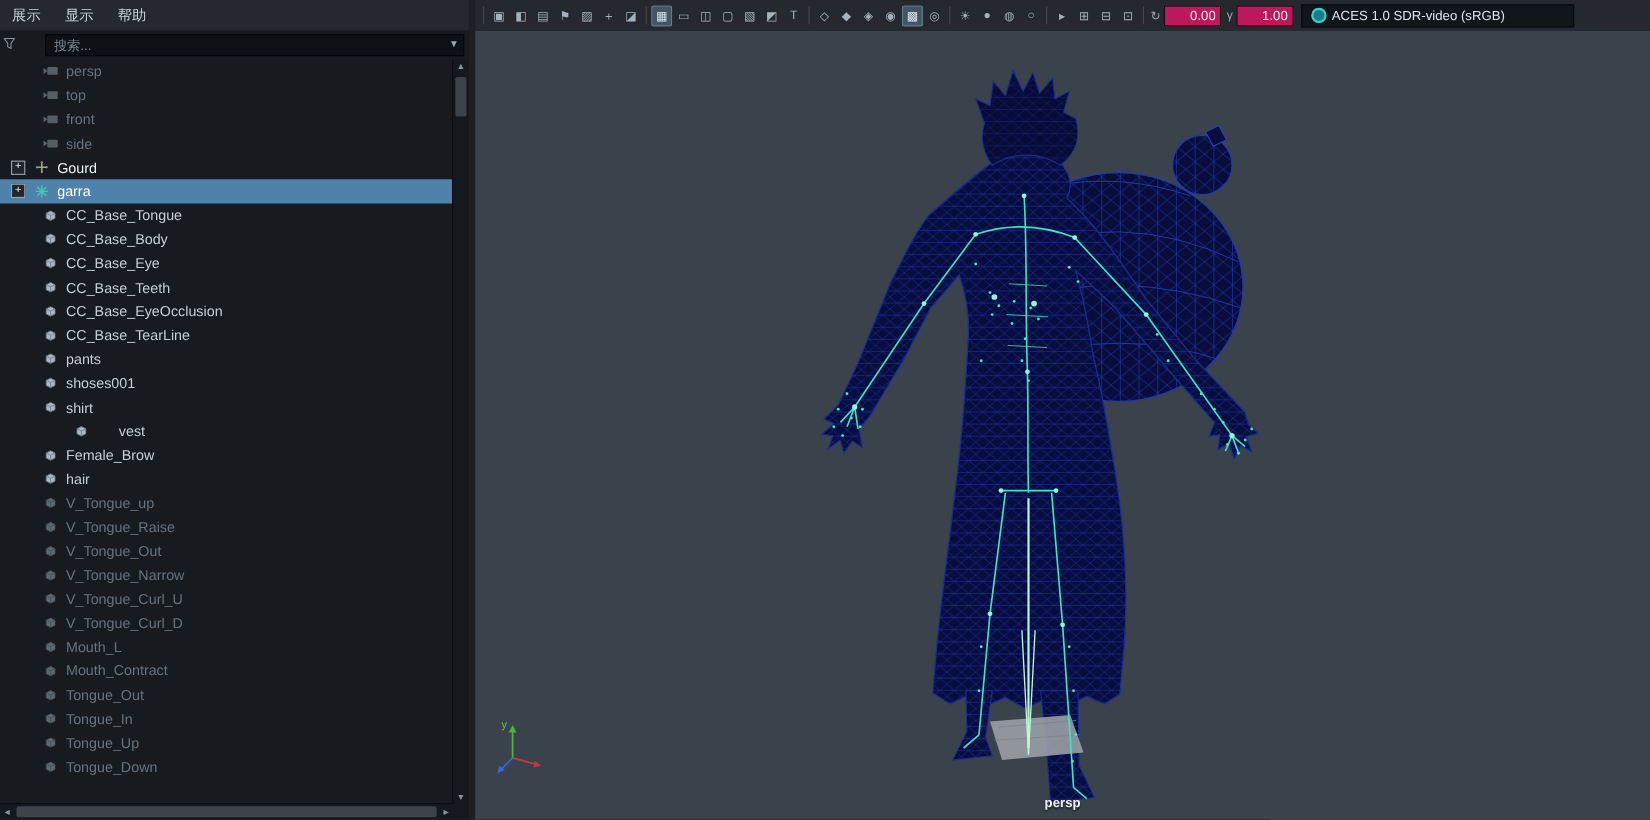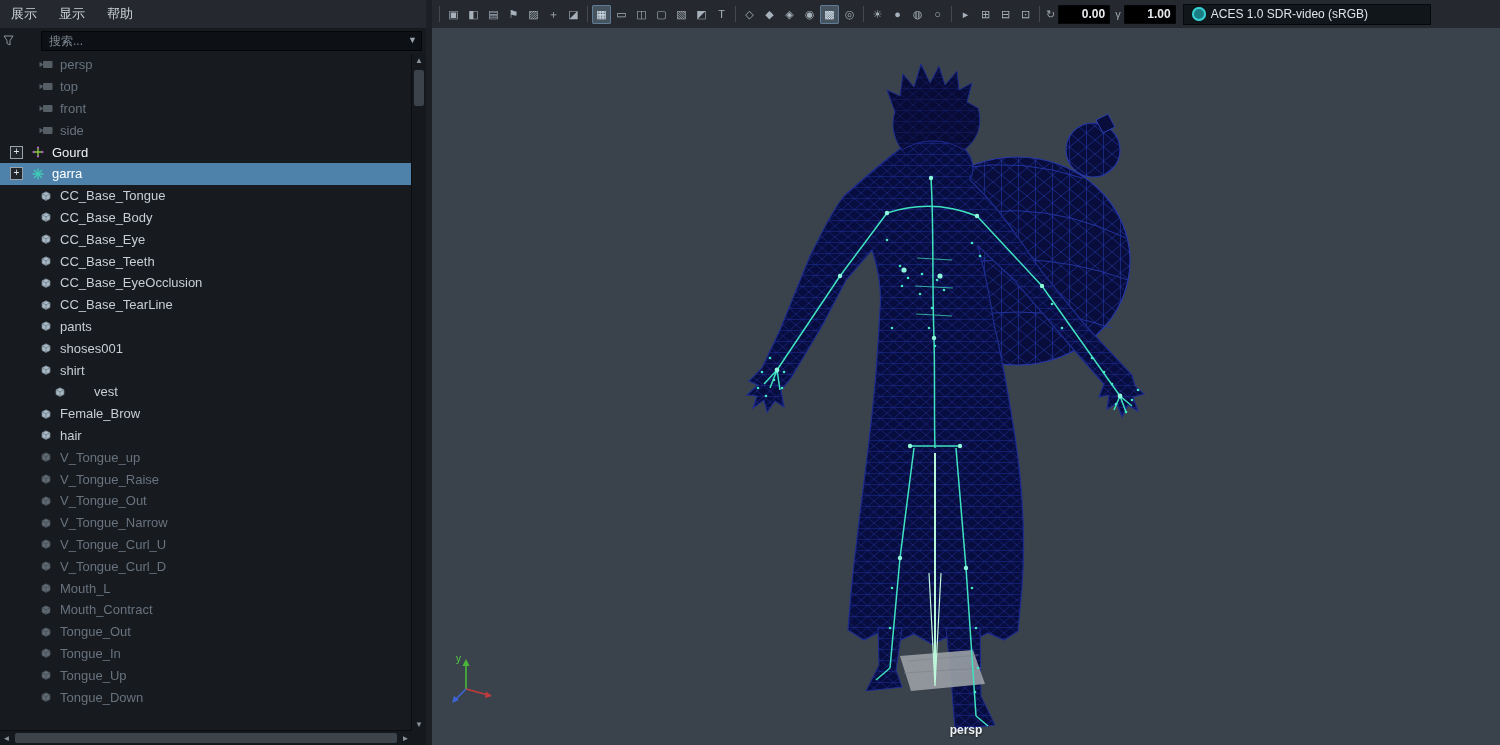--- a/index.html
+++ b/index.html
@@ -9,21 +9,21 @@
   .top-strip{position:absolute;top:0;left:0;right:0;height:28px;background:#25292f;border-bottom:1px solid #0e1013;display:flex;align-items:flex-end;}
   .menus{width:426px;flex:0 0 426px;display:flex;align-items:center;height:100%;}
   .menu-item{color:#ccd2d8;font-size:13px;padding:0 11px;line-height:28px;cursor:default;}
   .strip-div{width:6px;height:100%;background:#1c2025;flex:0 0 6px;}
   .vp-toolbar{flex:1;display:flex;align-items:center;height:100%;padding:0 4px;gap:1px;overflow:hidden;white-space:nowrap;}
   .tb-icon{width:19px;height:19px;flex:0 0 19px;display:flex;align-items:center;justify-content:center;color:#a7b1bb;font-size:11px;border-radius:2px;cursor:default;}
   .tb-icon.active{background:#46545f;box-shadow:inset 0 0 0 1px #5f7d96;color:#d9e6f0;}
   .tb-sep{width:1px;height:16px;background:#44494f;margin:0 3px;flex:0 0 1px;}
   .tb-field{display:flex;align-items:center;gap:3px;margin:0 2px;}
   .tb-mini{color:#9aa5af;font-size:11px;}
-  .tb-input{width:42px;height:17px;background:#000000;border:1px solid #05080b;color:#e7ebee;font-size:12px;text-align:right;padding:0 4px;font-family:"Liberation Sans",sans-serif;font-weight:bold;}
+  .tb-input{width:42px;height:17px;background:#be185d;border:1px solid #05080b;color:#e7ebee;font-size:12px;text-align:right;padding:0 4px;font-family:"Liberation Sans",sans-serif;}
   .colorspace{display:flex;align-items:center;gap:5px;background:#10161a;border:1px solid #06090c;height:19px;padding:0 8px;margin-left:4px;color:#dde3e8;font-size:12px;min-width:230px;}
   .cm-icon{width:14px;height:14px;flex:0 0 14px;border-radius:50%;background:#1a7d83;box-shadow:inset 0 0 0 2px #36cfd2;}
 
   
   .outliner{position:absolute;top:28px;left:0;width:426px;bottom:0;background:#171a1f;}
   .search-row{position:absolute;top:0;left:0;right:0;height:26px;display:flex;align-items:center;padding:0 2px;gap:2px;}
   .filter-icon{width:13px;flex:0 0 13px;color:#8a939c;font-size:10px;text-align:center;}
   .search-wrap{position:relative;flex:1;margin-right:2px;padding-left:24px;}
   .search-wrap input{width:100%;height:20px;box-sizing:border-box;background:#0d1014;border:1px solid #04060a;color:#aeb6bd;font-size:12px;padding:0 20px 0 7px;font-family:"Liberation Sans",sans-serif;}
   .search-wrap input::placeholder{color:#7d868f;}
@@ -279,21 +279,21 @@
       <div class="row" style="padding-left: 18px;">
         <span class="expand"></span>
         <span class="nodeicon">
           <svg width="12" height="12" viewBox="0 0 12 12">
             <path d="M2 3.8 L6 1.8 L10 3.8 V8.4 L6 10.4 L2 8.4 Z" fill="#a9bac6" stroke="#6e7c87" stroke-width="0.8"></path>
             <path d="M2 3.8 L6 5.8 L10 3.8 M6 5.8 V10.4" stroke="#6e7c87" stroke-width="0.8" fill="none"></path>
           </svg>
         </span>
         <span class="lab">shirt</span>
       </div>
-      <div class="row" style="padding-left: 12px; gap: 20px;">
+      <div class="row" style="padding-left: 26px; gap: 20px;">
         <span class="expand"></span>
         <span class="nodeicon">
           <svg width="12" height="12" viewBox="0 0 12 12">
             <path d="M2 3.8 L6 1.8 L10 3.8 V8.4 L6 10.4 L2 8.4 Z" fill="#a9bac6" stroke="#6e7c87" stroke-width="0.8"></path>
             <path d="M2 3.8 L6 5.8 L10 3.8 M6 5.8 V10.4" stroke="#6e7c87" stroke-width="0.8" fill="none"></path>
           </svg>
         </span>
         <span class="lab">vest</span>
       </div>
       <div class="row" style="padding-left: 18px;">

